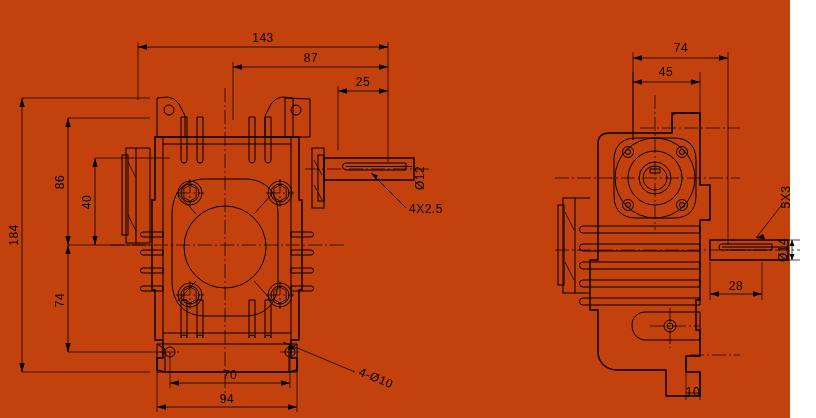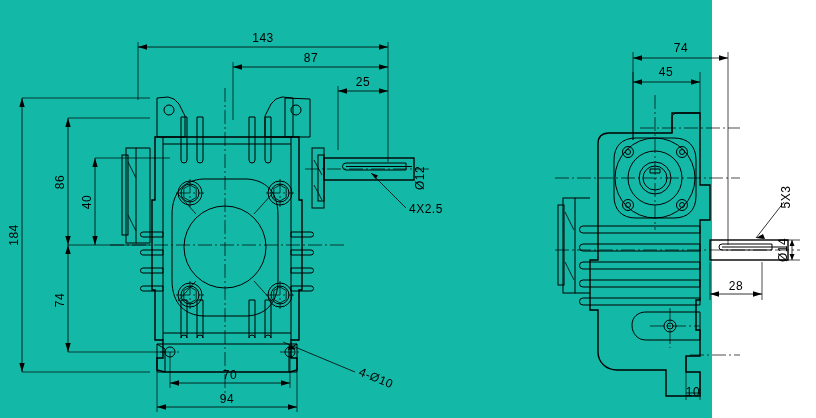--- a/index.html
+++ b/index.html
@@ -2,21 +2,21 @@
 <html><head>
 <meta charset="utf-8">
 <title>Worm Gearbox Engineering Drawing</title>
 <style>
   html,body{margin:0;padding:0;background:#ffffff;}
   body{
     width:816px;height:418px;overflow:hidden;
     font-family:"Liberation Sans","DejaVu Sans",sans-serif;
     color:#000;
   }
-  #sheet{position:relative;width:712px;height:418px;background:#14b8a6;}
+  #sheet{position:relative;width:790px;height:418px;background:#c2410c;}
   svg{display:block;}
   .ln{stroke:#000;fill:none;stroke-width:1;}
   .thin{stroke:#000;fill:none;stroke-width:0.8;}
   .thick{stroke:#000;fill:none;stroke-width:1.4;}
   .ctr{stroke:#000;fill:none;stroke-width:0.7;stroke-dasharray:14,3,2,3;}
   .dim{stroke:#000;fill:none;stroke-width:0.8;}
   .ext{stroke:#000;fill:none;stroke-width:0.7;}
   .fillblk{fill:#000;stroke:none;}
   .dimtxt{font-family:"Liberation Sans","DejaVu Sans",sans-serif;font-size:12px;fill:#000;letter-spacing:0.5px;}
 </style>

